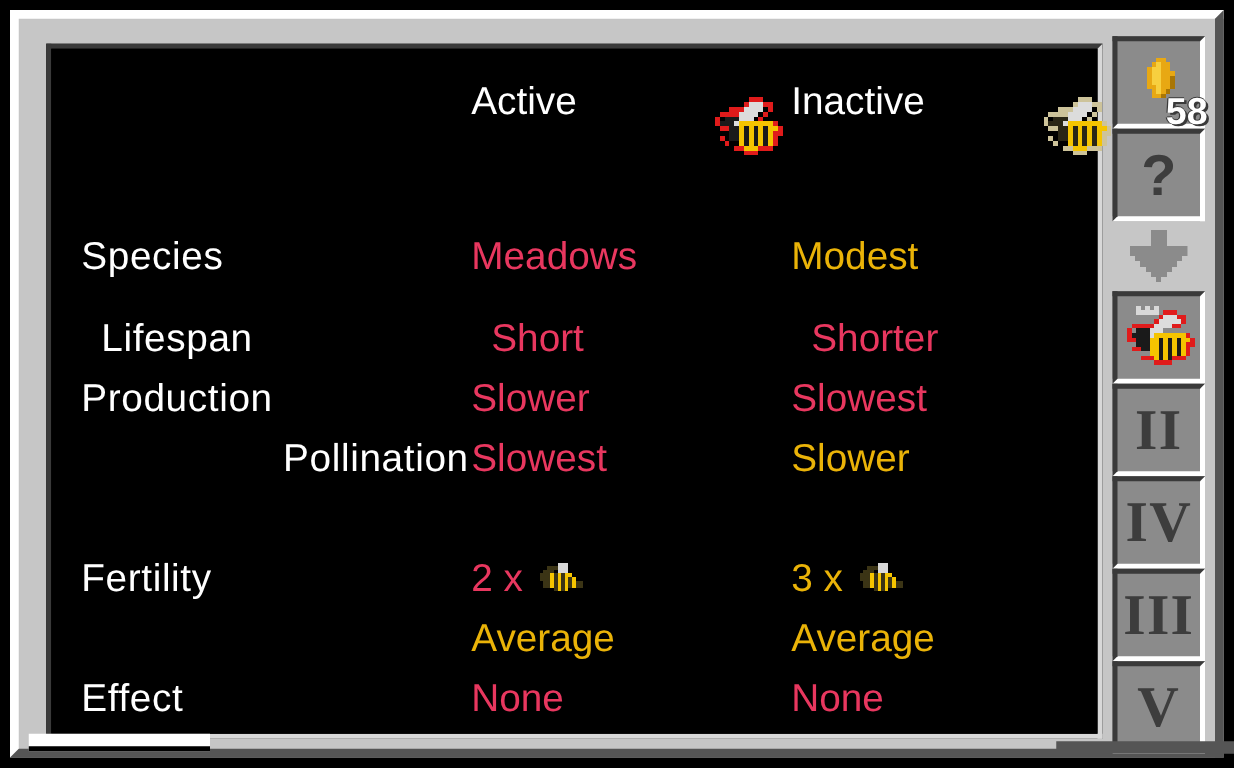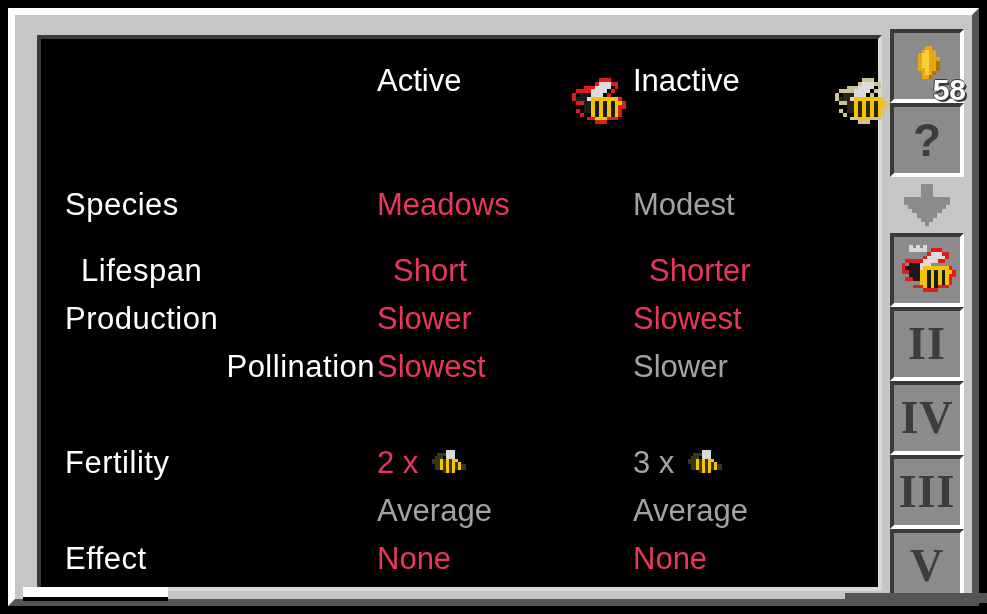--- a/index.html
+++ b/index.html
@@ -76,21 +76,21 @@
     position: absolute;
     left: 592px;
     width: 250px;
     font-size: 31px;
     line-height: 34px;
     white-space: nowrap;
     display: flex;
     align-items: center;
   }
   .v-red  { color: #e8375f; }
-  .v-blue { color: #a3a3a3; }
+  .v-blue { color: #eab308; }
 
   
   .hdr-label { color: #ffffff; font-size: 31px; }
   .hdr-icon-a { position: absolute; left: 527px; top: 38px; }
   .hdr-icon-b { position: absolute; left: 790px; top: 38px; }
 
   
   .sidebar {
     position: absolute;
     left: 875px; top: 14px;

